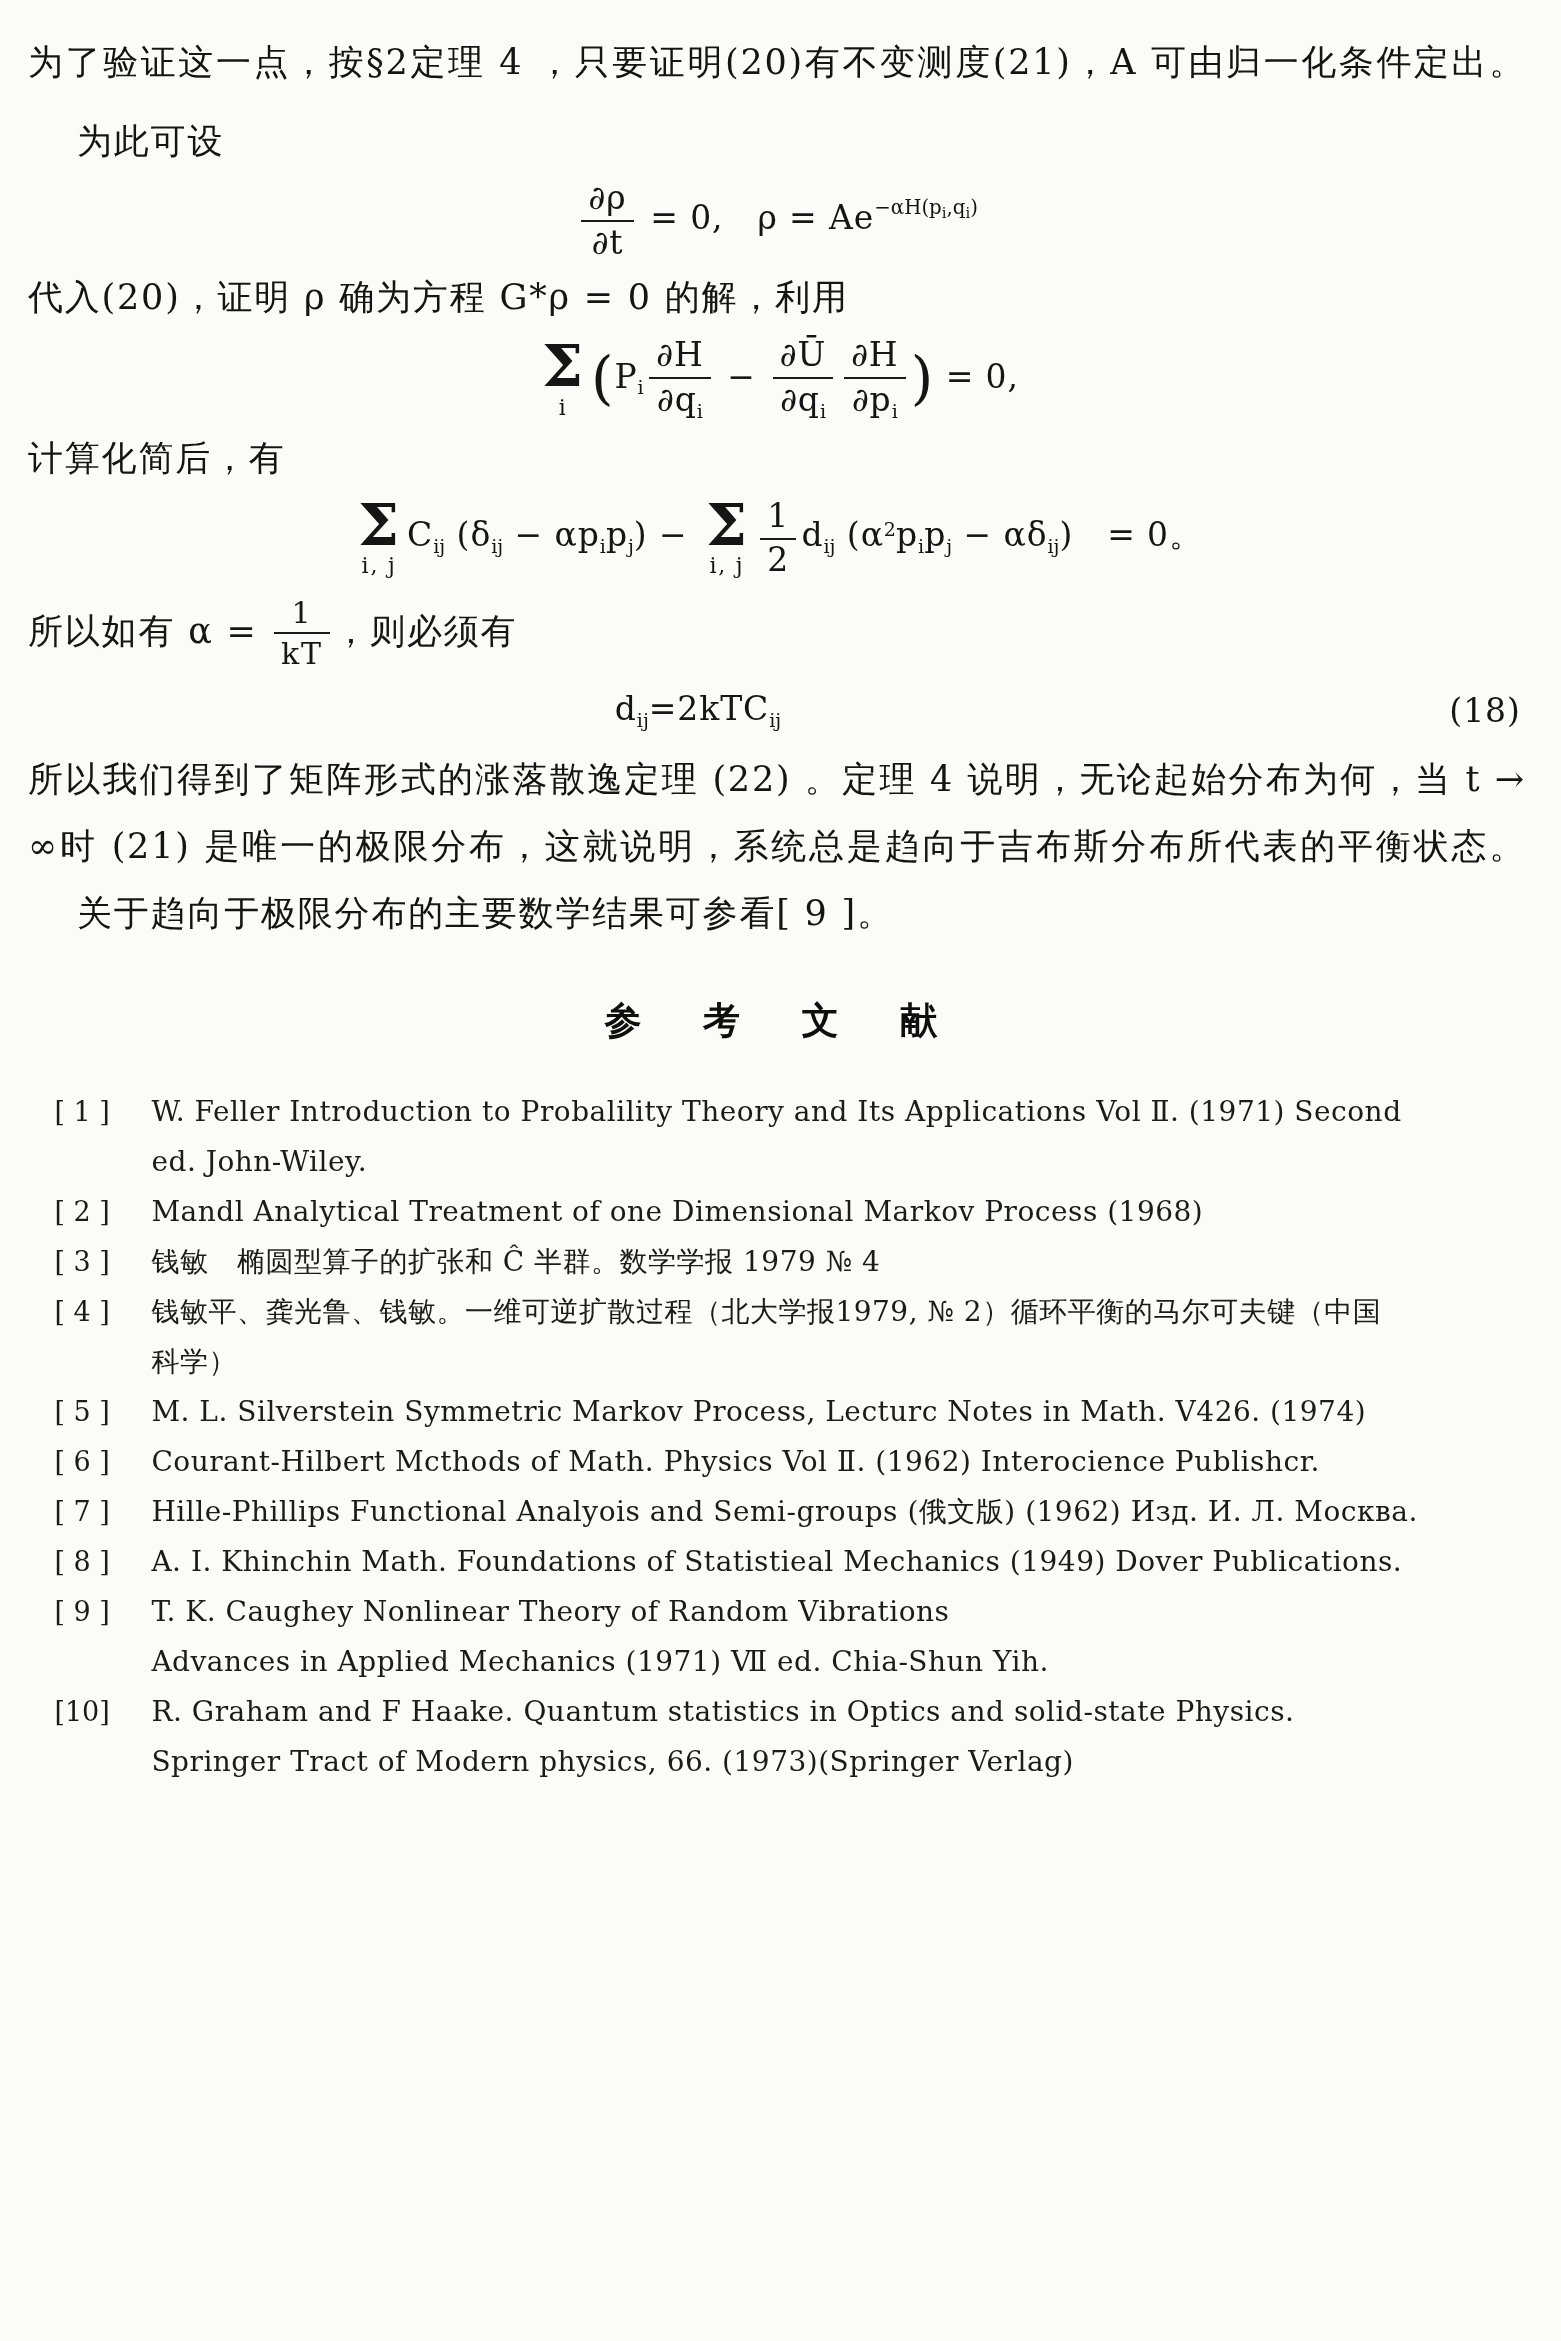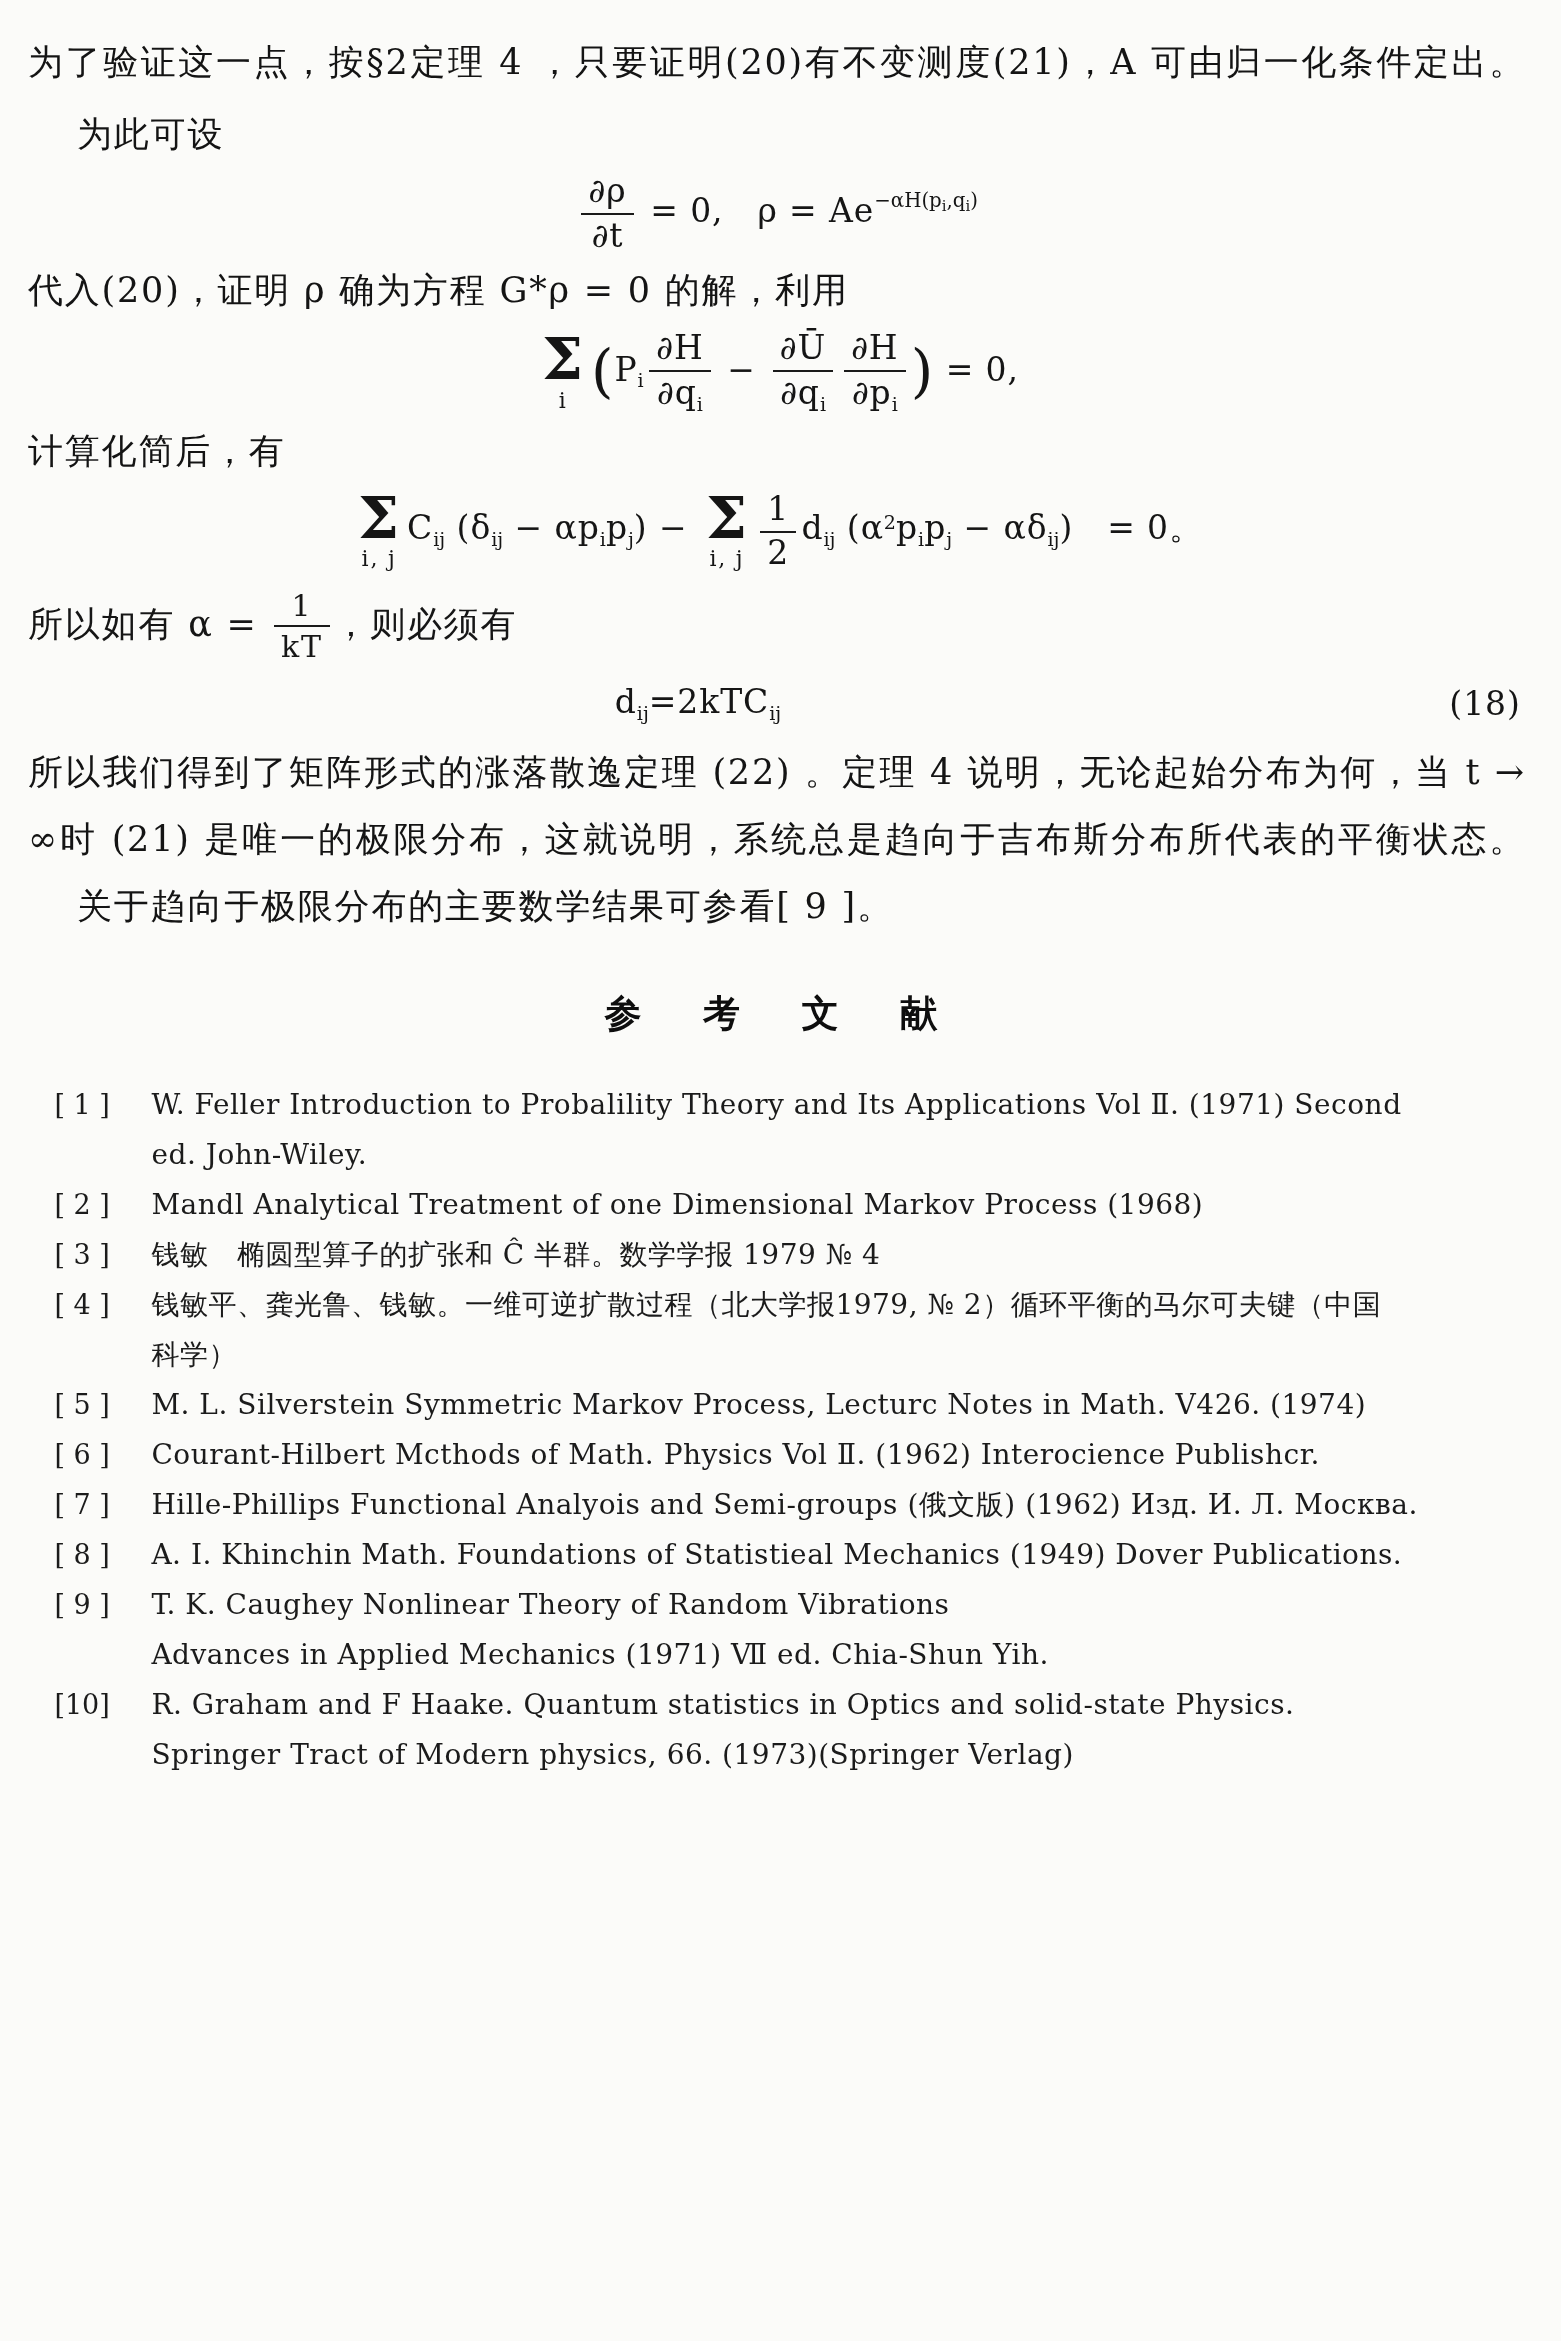--- a/index.html
+++ b/index.html
@@ -15,21 +15,21 @@
 
   .para{
     margin:0;
     font-size:35px;
     line-height:1.25;
     letter-spacing:1.8px;
     color:#141414;
   }
   .fill{text-align:justify;text-align-last:justify;}
   .indent{text-indent:49px;}
-  .mt-med{margin-top:28px;}
+  .mt-med{margin-top:35px;}
   .mt-sm{margin-top:14px;}
   .wide{line-height:67px;}
 
   
   .eq{
     text-align:center;
     font-size:33px;
     color:#151515;
     letter-spacing:0.9px;
     margin:16px 0;

